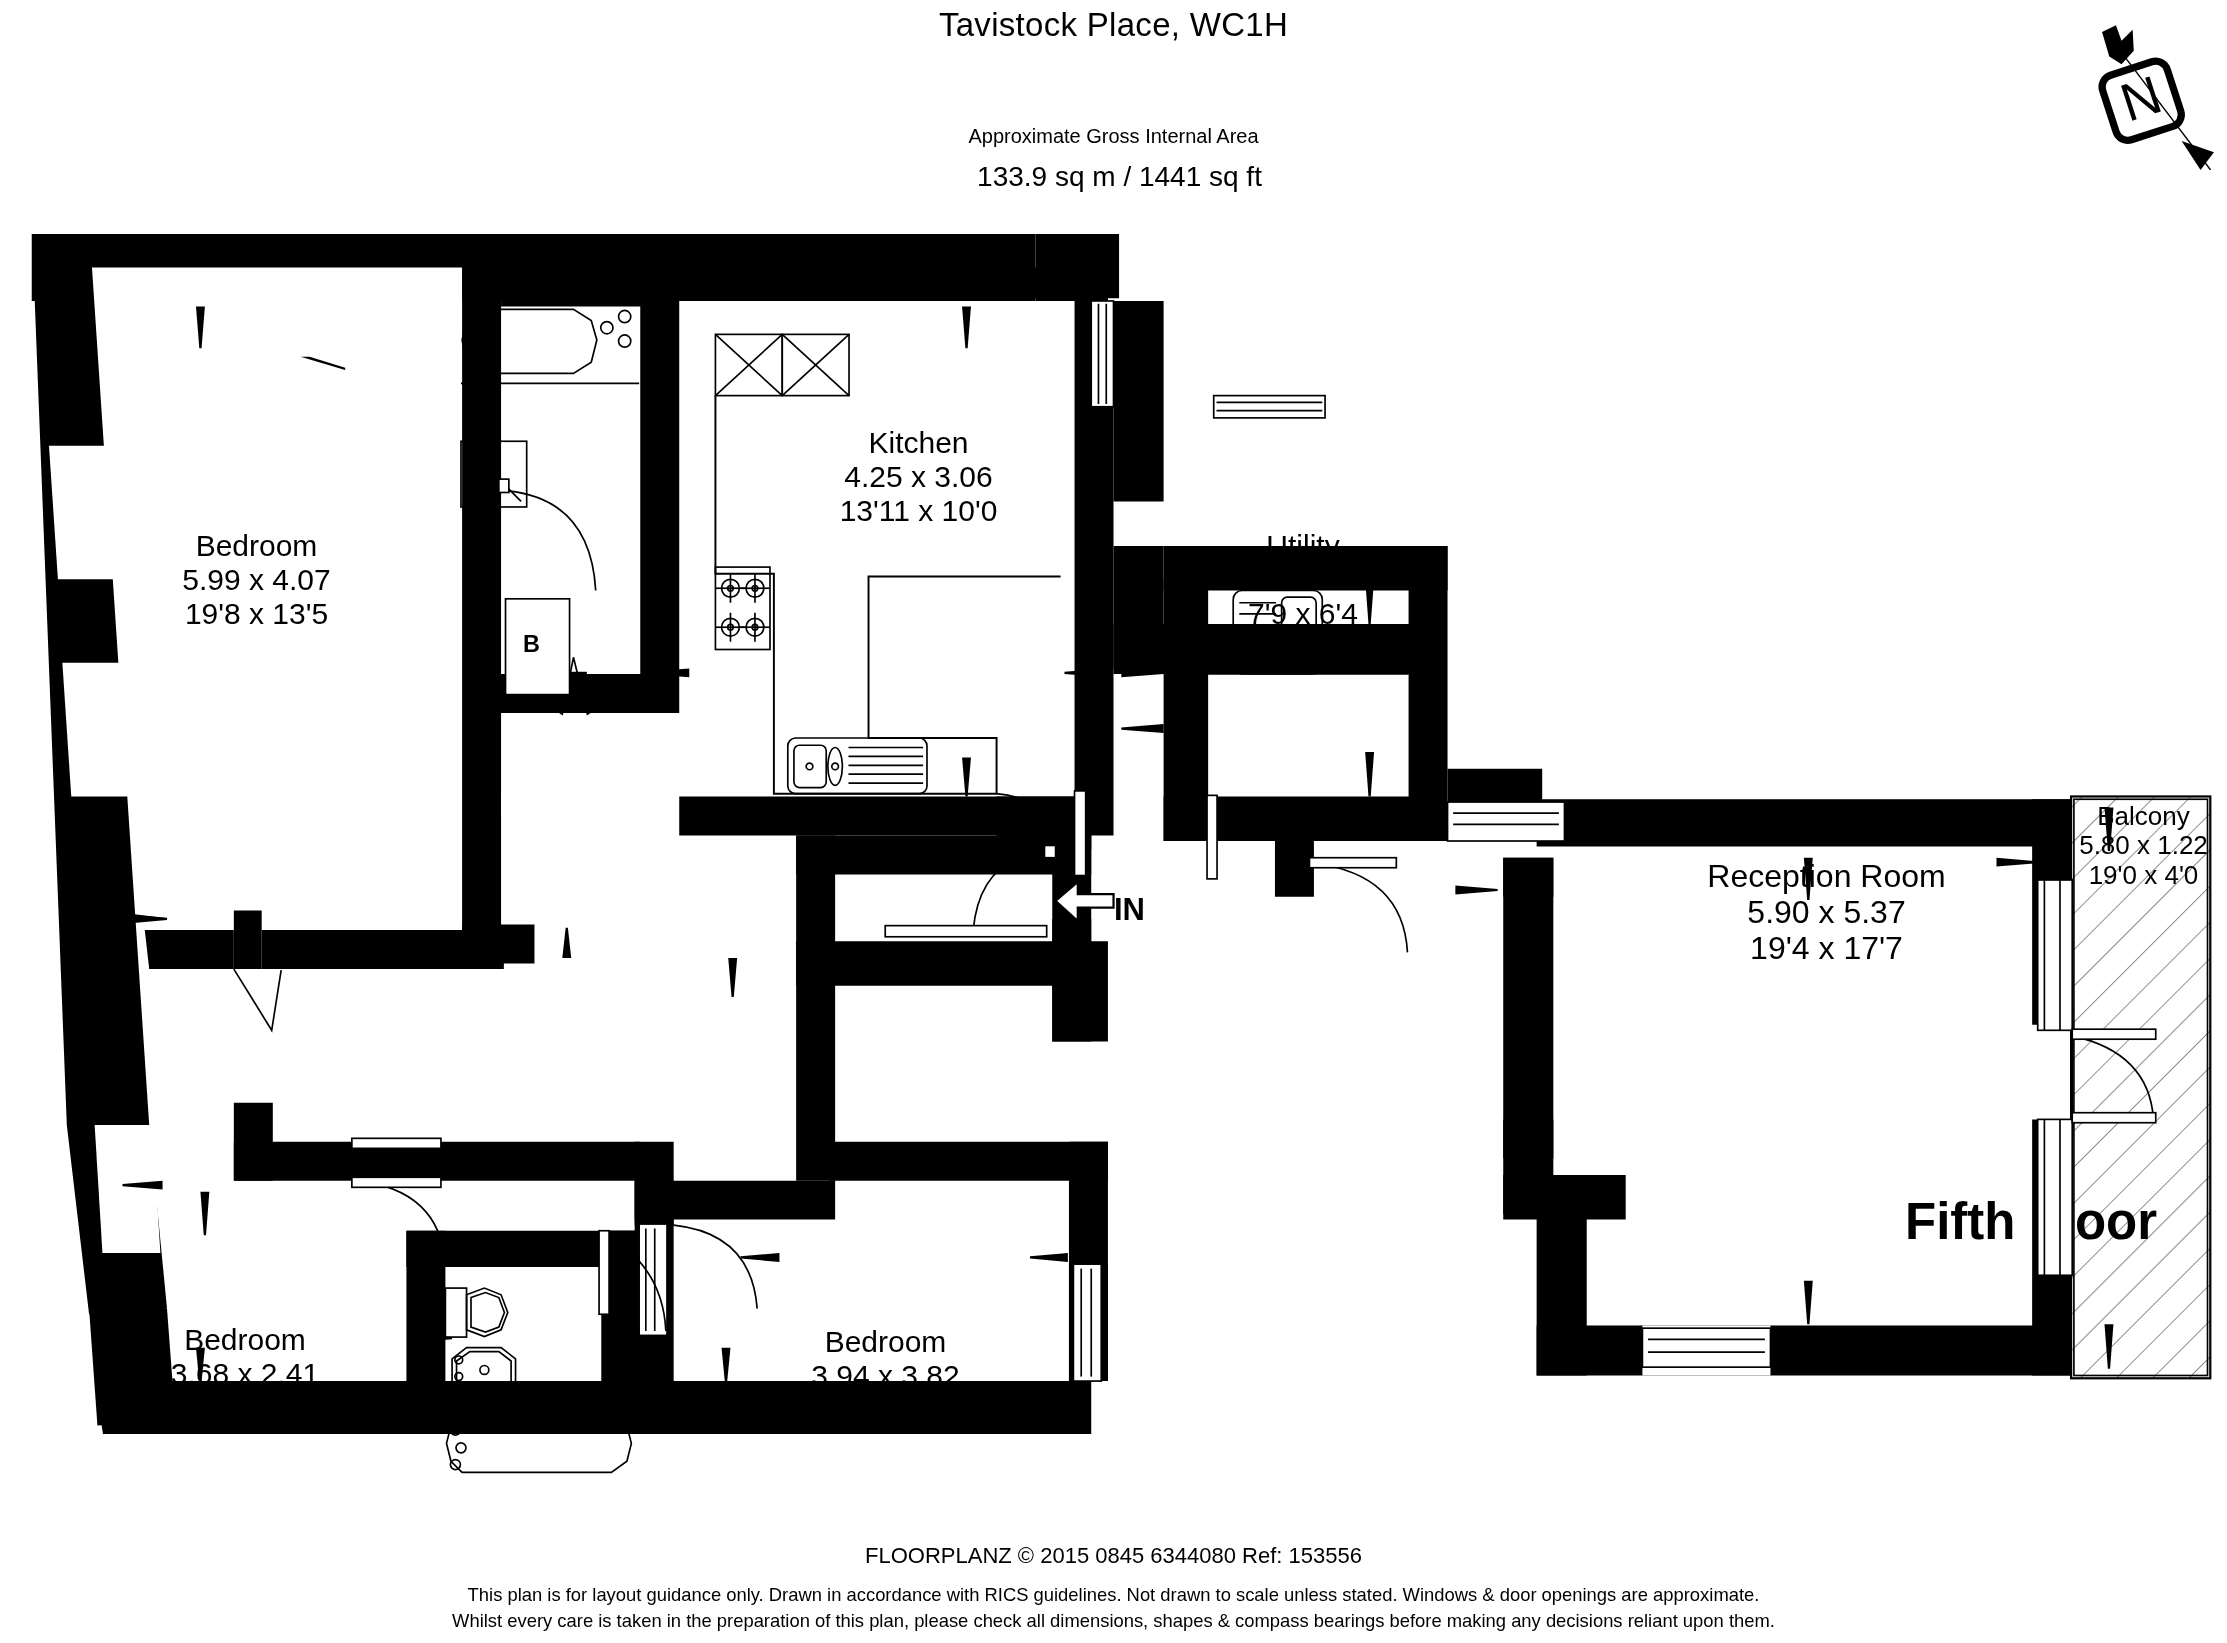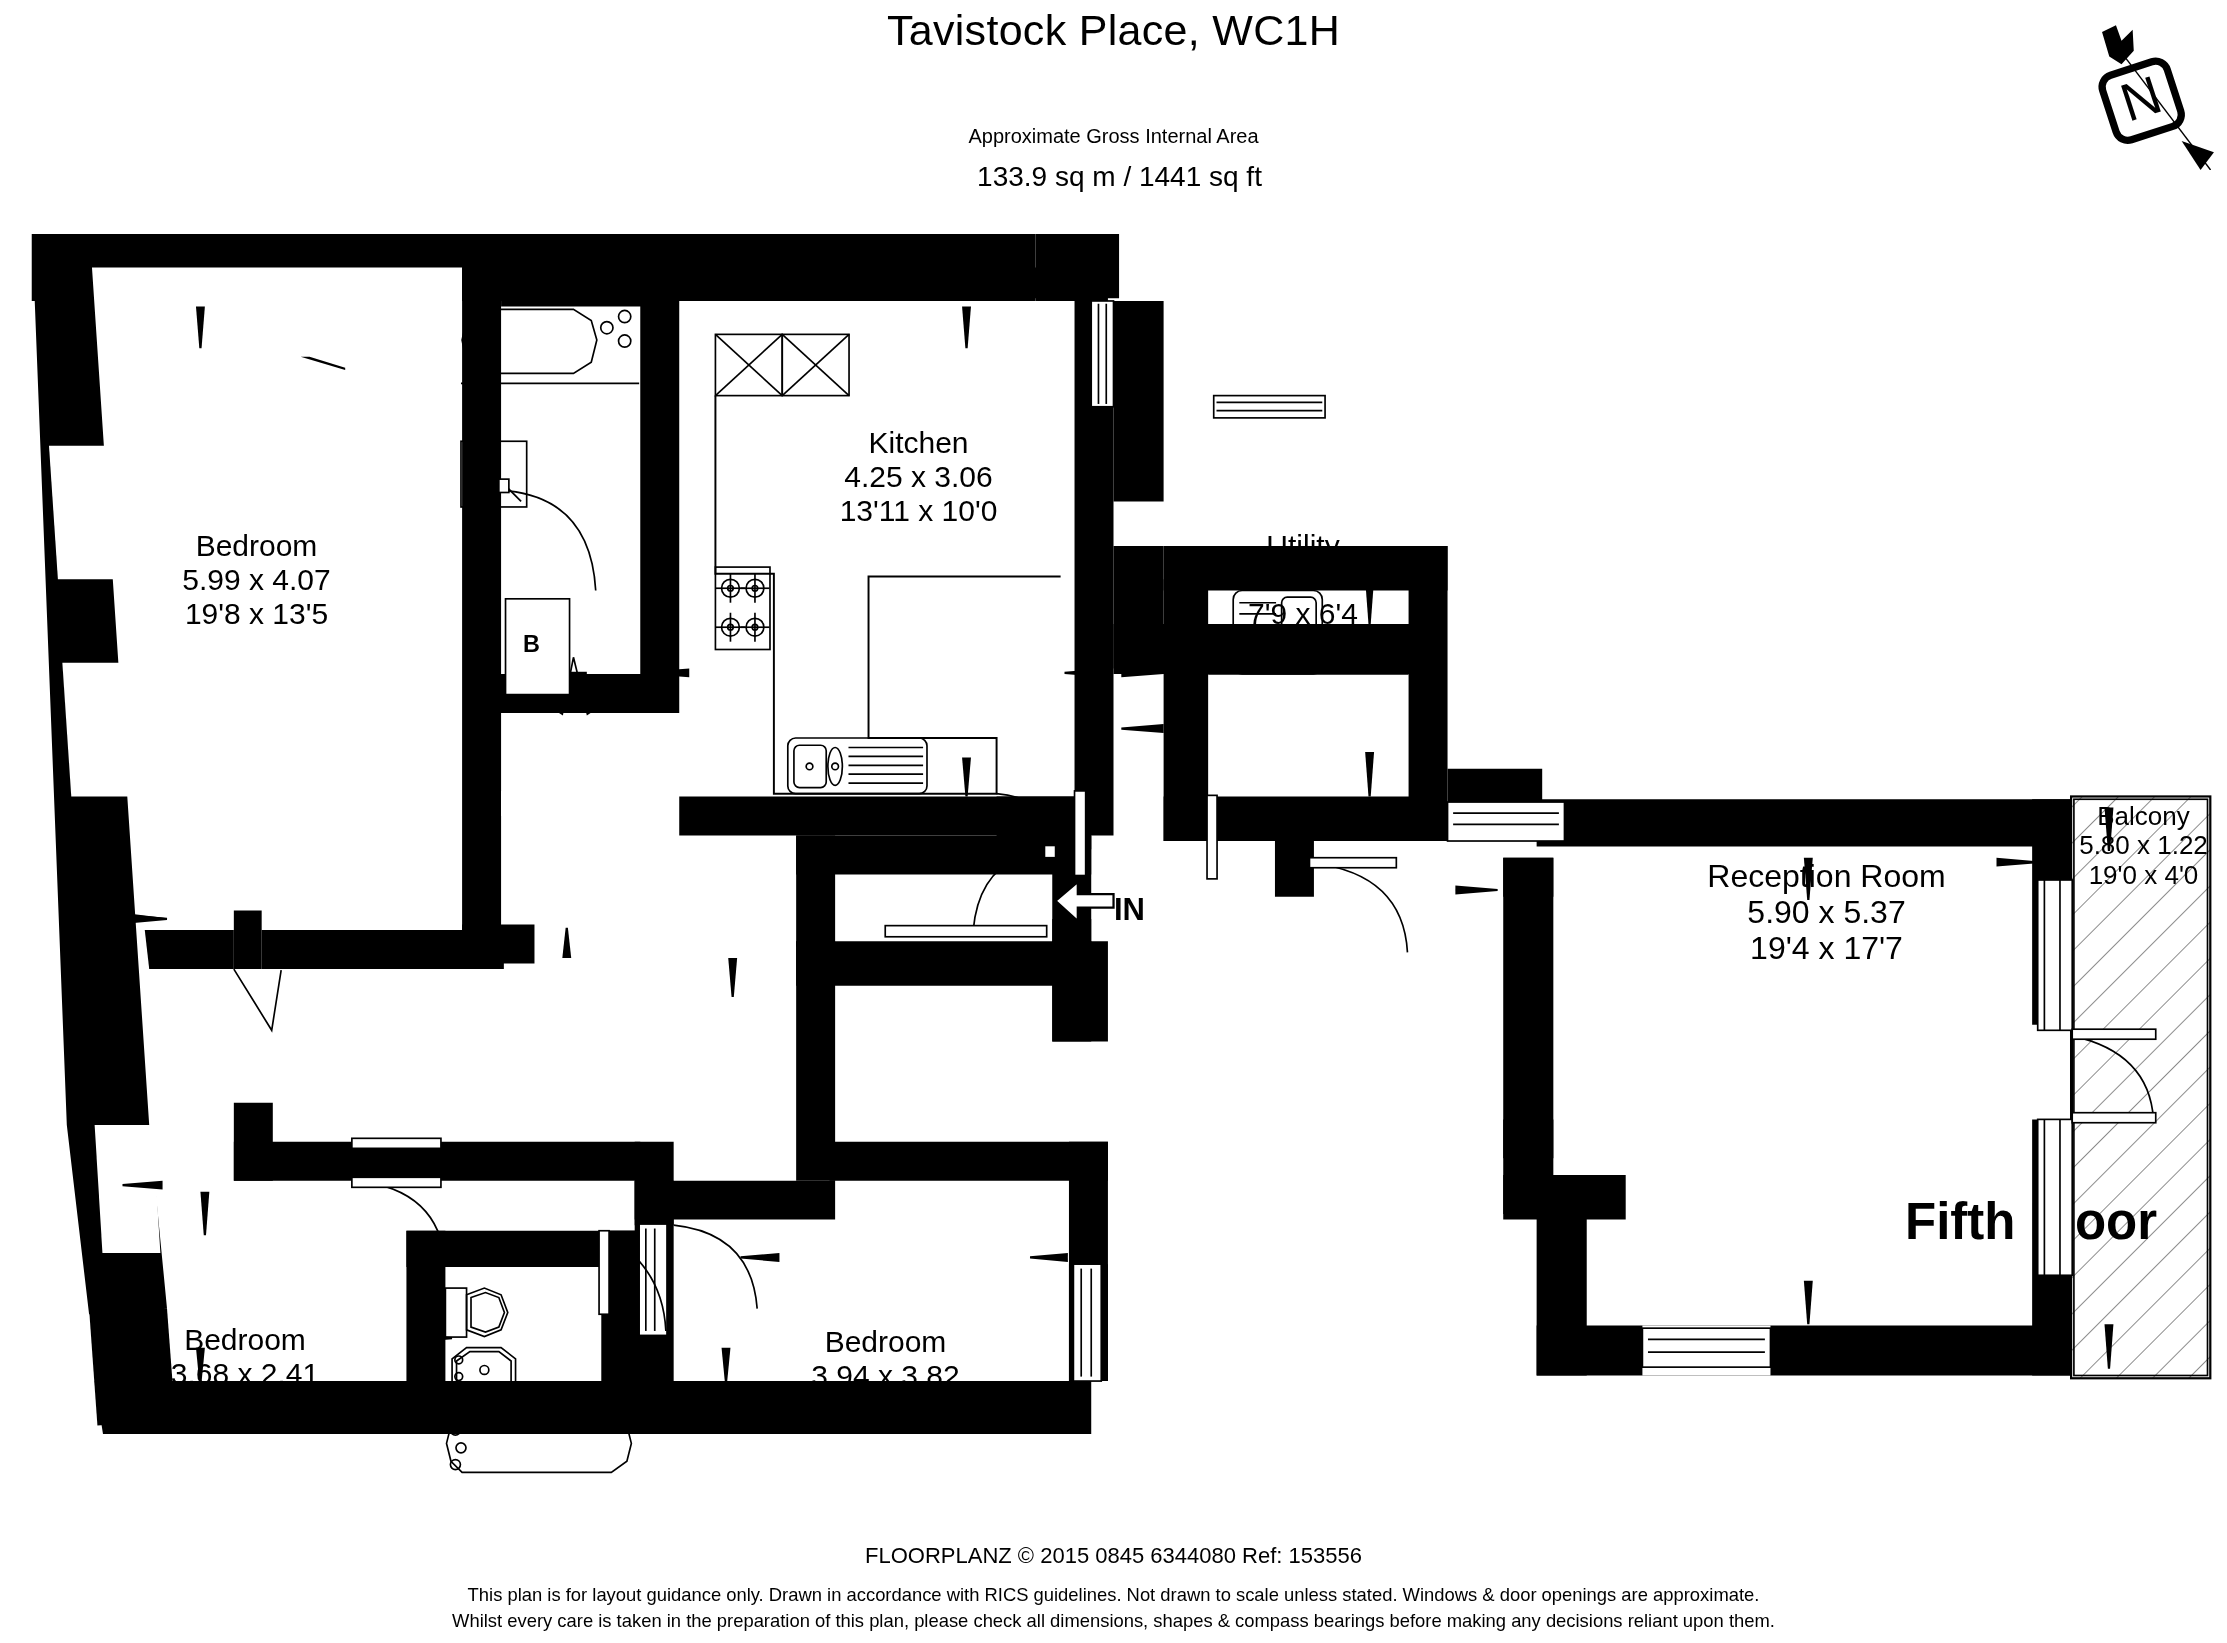--- a/index.html
+++ b/index.html
@@ -9,21 +9,21 @@
     font-family:"Liberation Sans", sans-serif;
     color:#000;
     position:relative;
     overflow:hidden;
   }
   .page{position:absolute;inset:0;}
 
   
   .title{
     position:absolute;top:5.6px;left:0;width:2227px;text-align:center;
-    font-size:43px;font-weight:400;letter-spacing:0.3px;
+    font-size:33px;font-weight:400;letter-spacing:0.3px;
   }
   .subtitle1{
     position:absolute;top:125px;left:0;width:2227px;text-align:center;
     font-size:20px;font-weight:400;
   }
   .subtitle2{
     position:absolute;top:161px;left:6px;width:2227px;text-align:center;
     font-size:28px;font-weight:400;
   }
 

